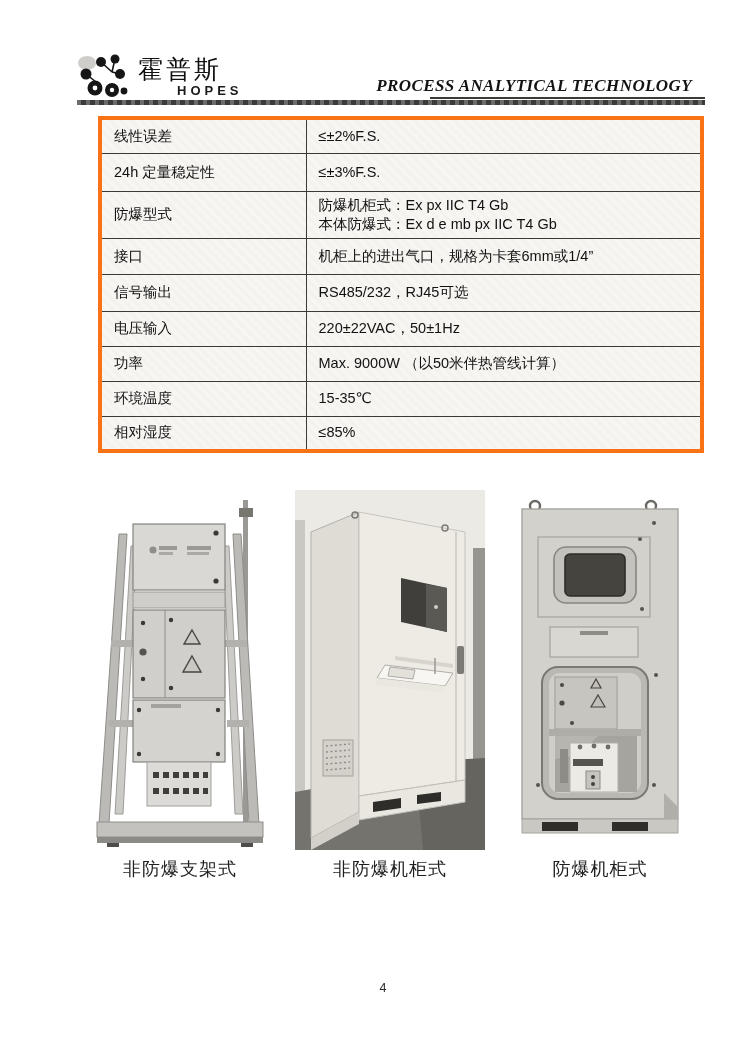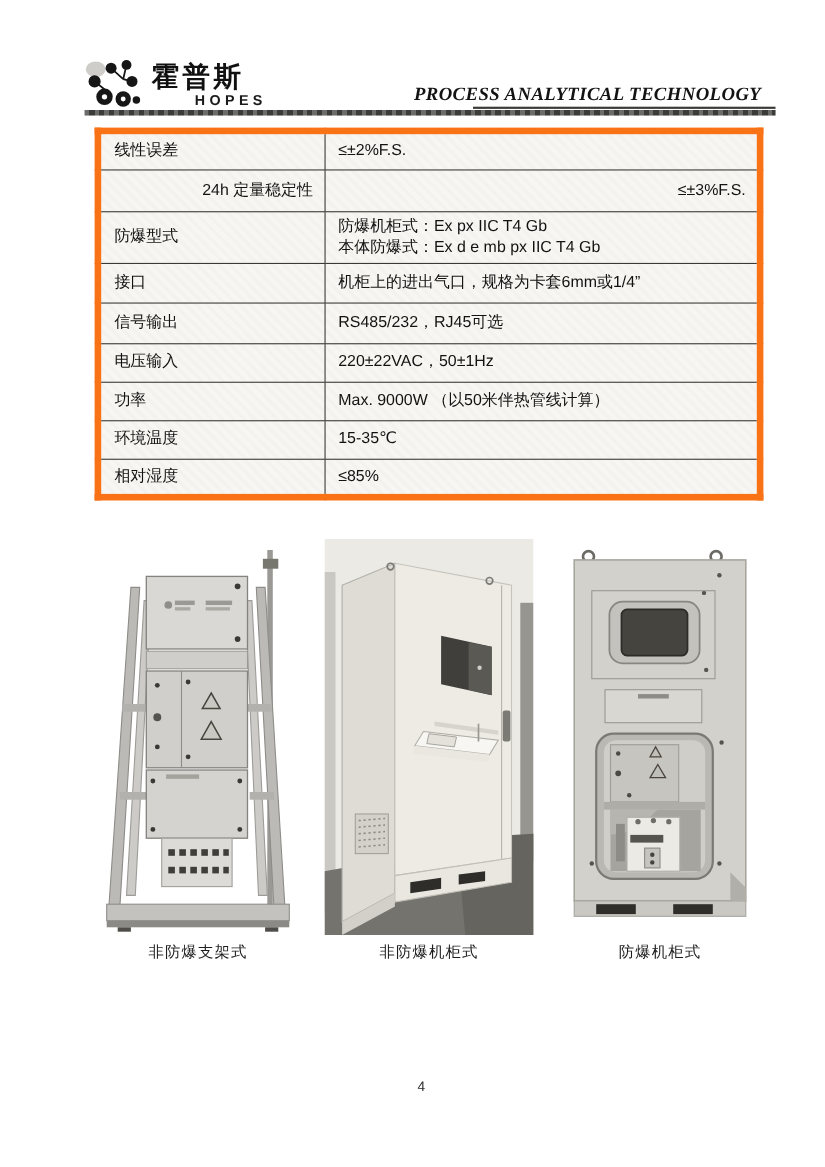--- a/index.html
+++ b/index.html
@@ -4,59 +4,59 @@
 <style>
   html,body{margin:0;padding:0;background:#ffffff;}
   .page{
     position:relative;width:750px;height:1061px;margin:0 auto;
     background:#ffffff;overflow:hidden;
     font-family:"Liberation Sans","DejaVu Sans",sans-serif;color:#141414;
   }
   
   .logo-blobs{position:absolute;left:74px;top:50px;}
   .brand-cn{
-    position:absolute;left:138px;top:53px;font-size:25px;font-weight:700;
+    position:absolute;left:138px;top:53px;font-size:25px;font-weight:400;
     letter-spacing:3px;color:#111;
   }
   .brand-en{
     position:absolute;left:141px;top:83px;font-size:13px;font-weight:700;
     letter-spacing:4px;color:#1a1a1a;padding-left:36px;
   }
   .header-title{
     position:absolute;left:330px;top:76px;width:362px;text-align:right;
     font-family:"Liberation Serif","DejaVu Serif",serif;
     font-style:italic;font-weight:700;font-size:17px;letter-spacing:.4px;color:#131313;
     white-space:nowrap;
   }
   .thin-rule{position:absolute;left:430px;top:97px;width:275px;height:2px;background:#3b3b39;}
   .thick-rule{
     position:absolute;left:77px;top:100px;width:628px;height:5px;background:#4c4c4a;
     background-image:repeating-linear-gradient(90deg,rgba(255,255,255,.18) 0 4px,rgba(0,0,0,.22) 4px 9px);
   }
   
   .spec-table{
-    position:absolute;left:86px;top:116px;width:602px;
+    position:absolute;left:98px;top:116px;width:602px;
     border-collapse:collapse;table-layout:fixed;
-    border:6px solid #f97316;
+    border:4px solid #f97316;
   }
   .spec-table td{
     border:1px solid #3a3a38;
     background:#f7f6f2;
     background-image:repeating-linear-gradient(45deg,rgba(0,0,0,.015) 0 3px,transparent 3px 7px);
     font-size:14.5px;color:#121212;
     padding:4px 10px 4px 12px;vertical-align:middle;
     line-height:19px;white-space:pre-line;
   }
   .spec-table col.c1{width:206px;}
   .spec-table col.c2{width:396px;}
   
   .photo{position:absolute;}
   .caption{
     position:absolute;top:857px;height:18px;text-align:center;
-    font-size:14px;color:#1e1e1e;letter-spacing:1px;
+    font-size:18px;color:#1e1e1e;letter-spacing:1px;
   }
   .cap-1{left:95px;width:170px;}
   .cap-2{left:295px;width:190px;}
   .cap-3{left:508px;width:184px;}
   
   .page-number{
     position:absolute;left:0;right:0;top:981px;text-align:center;
     font-size:12.5px;color:#2a2a2a;transform:translateX(8px);
   }
 </style>
@@ -87,21 +87,21 @@
   <table class="spec-table">
     <colgroup>
         <col class="c1">
         <col class="c2">
       </colgroup>
     <tbody>
         <tr style="height: 35px;">
           <td>线性误差</td>
           <td>≤±2%F.S.</td>
         </tr>
-        <tr style="height: 38px; text-align: right;">
+        <tr style="height: 38px;">
           <td>24h 定量稳定性</td>
           <td>≤±3%F.S.</td>
         </tr>
         <tr style="height: 44px;">
           <td>防爆型式</td>
           <td>防爆机柜式：Ex px IIC T4 Gb
 本体防爆式：Ex d e mb px IIC T4 Gb</td>
         </tr>
         <tr style="height: 36px;">
           <td>接口</td>

